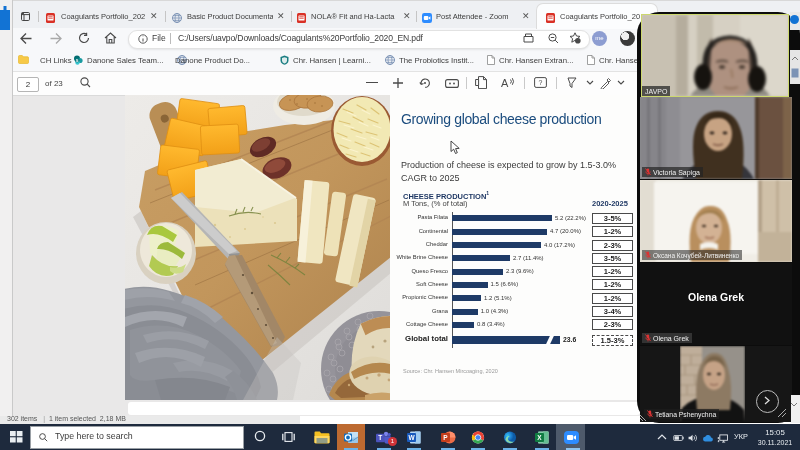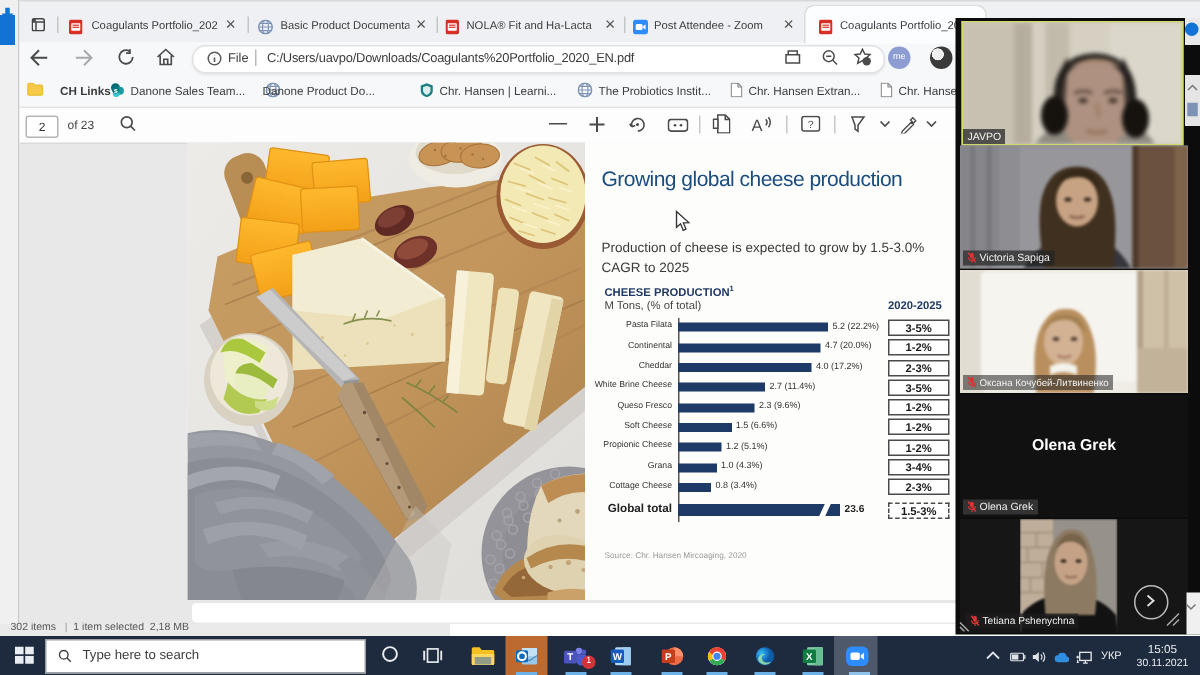--- a/index.html
+++ b/index.html
@@ -120,21 +120,21 @@
       <circle cx="8.8" cy="8.8" r="2.8" fill="#4a4a4a"></circle>
     </svg>
   <div class="abs" style="left:592px;top:31px;width:15px;height:15px;border-radius:50%;background:#8d9dd1;color:#fff;font-size:6px;text-align:center;line-height:15px;">me</div>
   <div class="abs" style="left:620px;top:31px;width:15px;height:15px;border-radius:50%;background:radial-gradient(circle at 35% 35%,#f0f0f0 28%,#3a3a3a 30%);"></div>
 </div>
 
 <div id="bookmarks" style="position:absolute;left:0;top:0;width:800px;height:450px;font-size:7.8px;color:#3c3c3c;pointer-events:none;">
   <svg class="abs" style="left:18px;top:55px" width="11" height="9" viewBox="0 0 11 9">
       <path d="M0.5 1.5 a1 1 0 0 1 1-1 h2.8 l1 1.2 h4.2 a1 1 0 0 1 1 1 v4.8 a1 1 0 0 1 -1 1 h-8 a1 1 0 0 1 -1-1 z" fill="#f7c948" stroke="#e0a800" stroke-width="0.5"></path>
     </svg>
-  <div class="abs" style="left:40px;top:56px;font-weight:bold;">CH Links</div>
+  <div class="abs" style="left:40px;top:56px;">CH Links</div>
   <svg class="abs" style="left:73px;top:55px" width="10" height="10" viewBox="0 0 10 10">
       <circle cx="4" cy="3.5" r="3" fill="#036c70"></circle>
       <circle cx="7" cy="5.5" r="2.6" fill="#1a9ba1"></circle>
       <circle cx="4.5" cy="7.5" r="2.2" fill="#37c6d0"></circle>
       <circle cx="4.2" cy="5" r="2.4" fill="#03787c"></circle>
       <text x="4.2" y="6.8" font-size="5" fill="#fff" text-anchor="middle" font-weight="bold">s</text>
     </svg>
   <div class="abs" style="left:87px;top:56px;text-align:center;">Danone Sales Team...</div>
   <svg class="abs" style="left:177px;top:55px" width="10" height="10" viewBox="0 0 10 10">
       <circle cx="5" cy="5" r="4.5" fill="none" stroke="#7c93b5" stroke-width="1"></circle>
@@ -598,21 +598,21 @@
   <svg class="abs" style="left:717px;top:10px" width="11" height="9" viewBox="0 0 12 10">
       <rect x="3" y="1" width="8.5" height="6" fill="none" stroke="#dfe3e8" stroke-width="1"></rect>
       <path d="M5.5 9 h3.5 M7.2 7 v2" stroke="#dfe3e8" stroke-width="1"></path>
       <path d="M0.5 4.5 h2 M1.5 3.5 v2 M1.5 6.5 v2 M0.8 8.5 h1.6" stroke="#dfe3e8" stroke-width="0.9"></path>
     </svg>
   <div class="abs" style="left:734px;top:8px;font-size:7.3px;color:#e8ecf0;">УКР</div>
   <div class="abs" style="left:757px;top:4px;width:36px;font-size:7.8px;color:#e8ecf0;text-align:center;">15:05</div>
   <div class="abs" style="left:755px;top:15px;width:40px;font-size:7px;color:#e8ecf0;text-align:center;">30.11.2021</div>
 </div>
 
-<div id="videopanel" class="abs" style="left:637px;top:12px;width:163px;height:411px;background:#0c0c0c;">
+<div id="videopanel" class="abs" style="left:637px;top:12px;width:163px;height:411px;background:#0c0c0c;border-radius:22px;">
 
   <div class="abs" style="left:4px;top:2px;width:146px;height:81px;border:1.5px solid #cdd86e;overflow:hidden;background:#cfc8ba;">
     <svg width="146" height="81" viewBox="0 0 146 81" style="filter:blur(1.4px);">
       <rect width="146" height="81" fill="#d6d0c3"></rect>
       <rect x="0" y="0" width="34" height="81" fill="#c8c1b2"></rect>
       <rect x="34" y="0" width="12" height="81" fill="#b5ad9d"></rect>
       <rect x="98" y="0" width="48" height="81" fill="#dcd7cb"></rect>
       <rect x="55" y="0" width="16" height="50" fill="#c2bbab"></rect>
 
       <path d="M48 81 Q62 62 88 63 Q118 64 128 81 z" fill="#8f8b82"></path>

